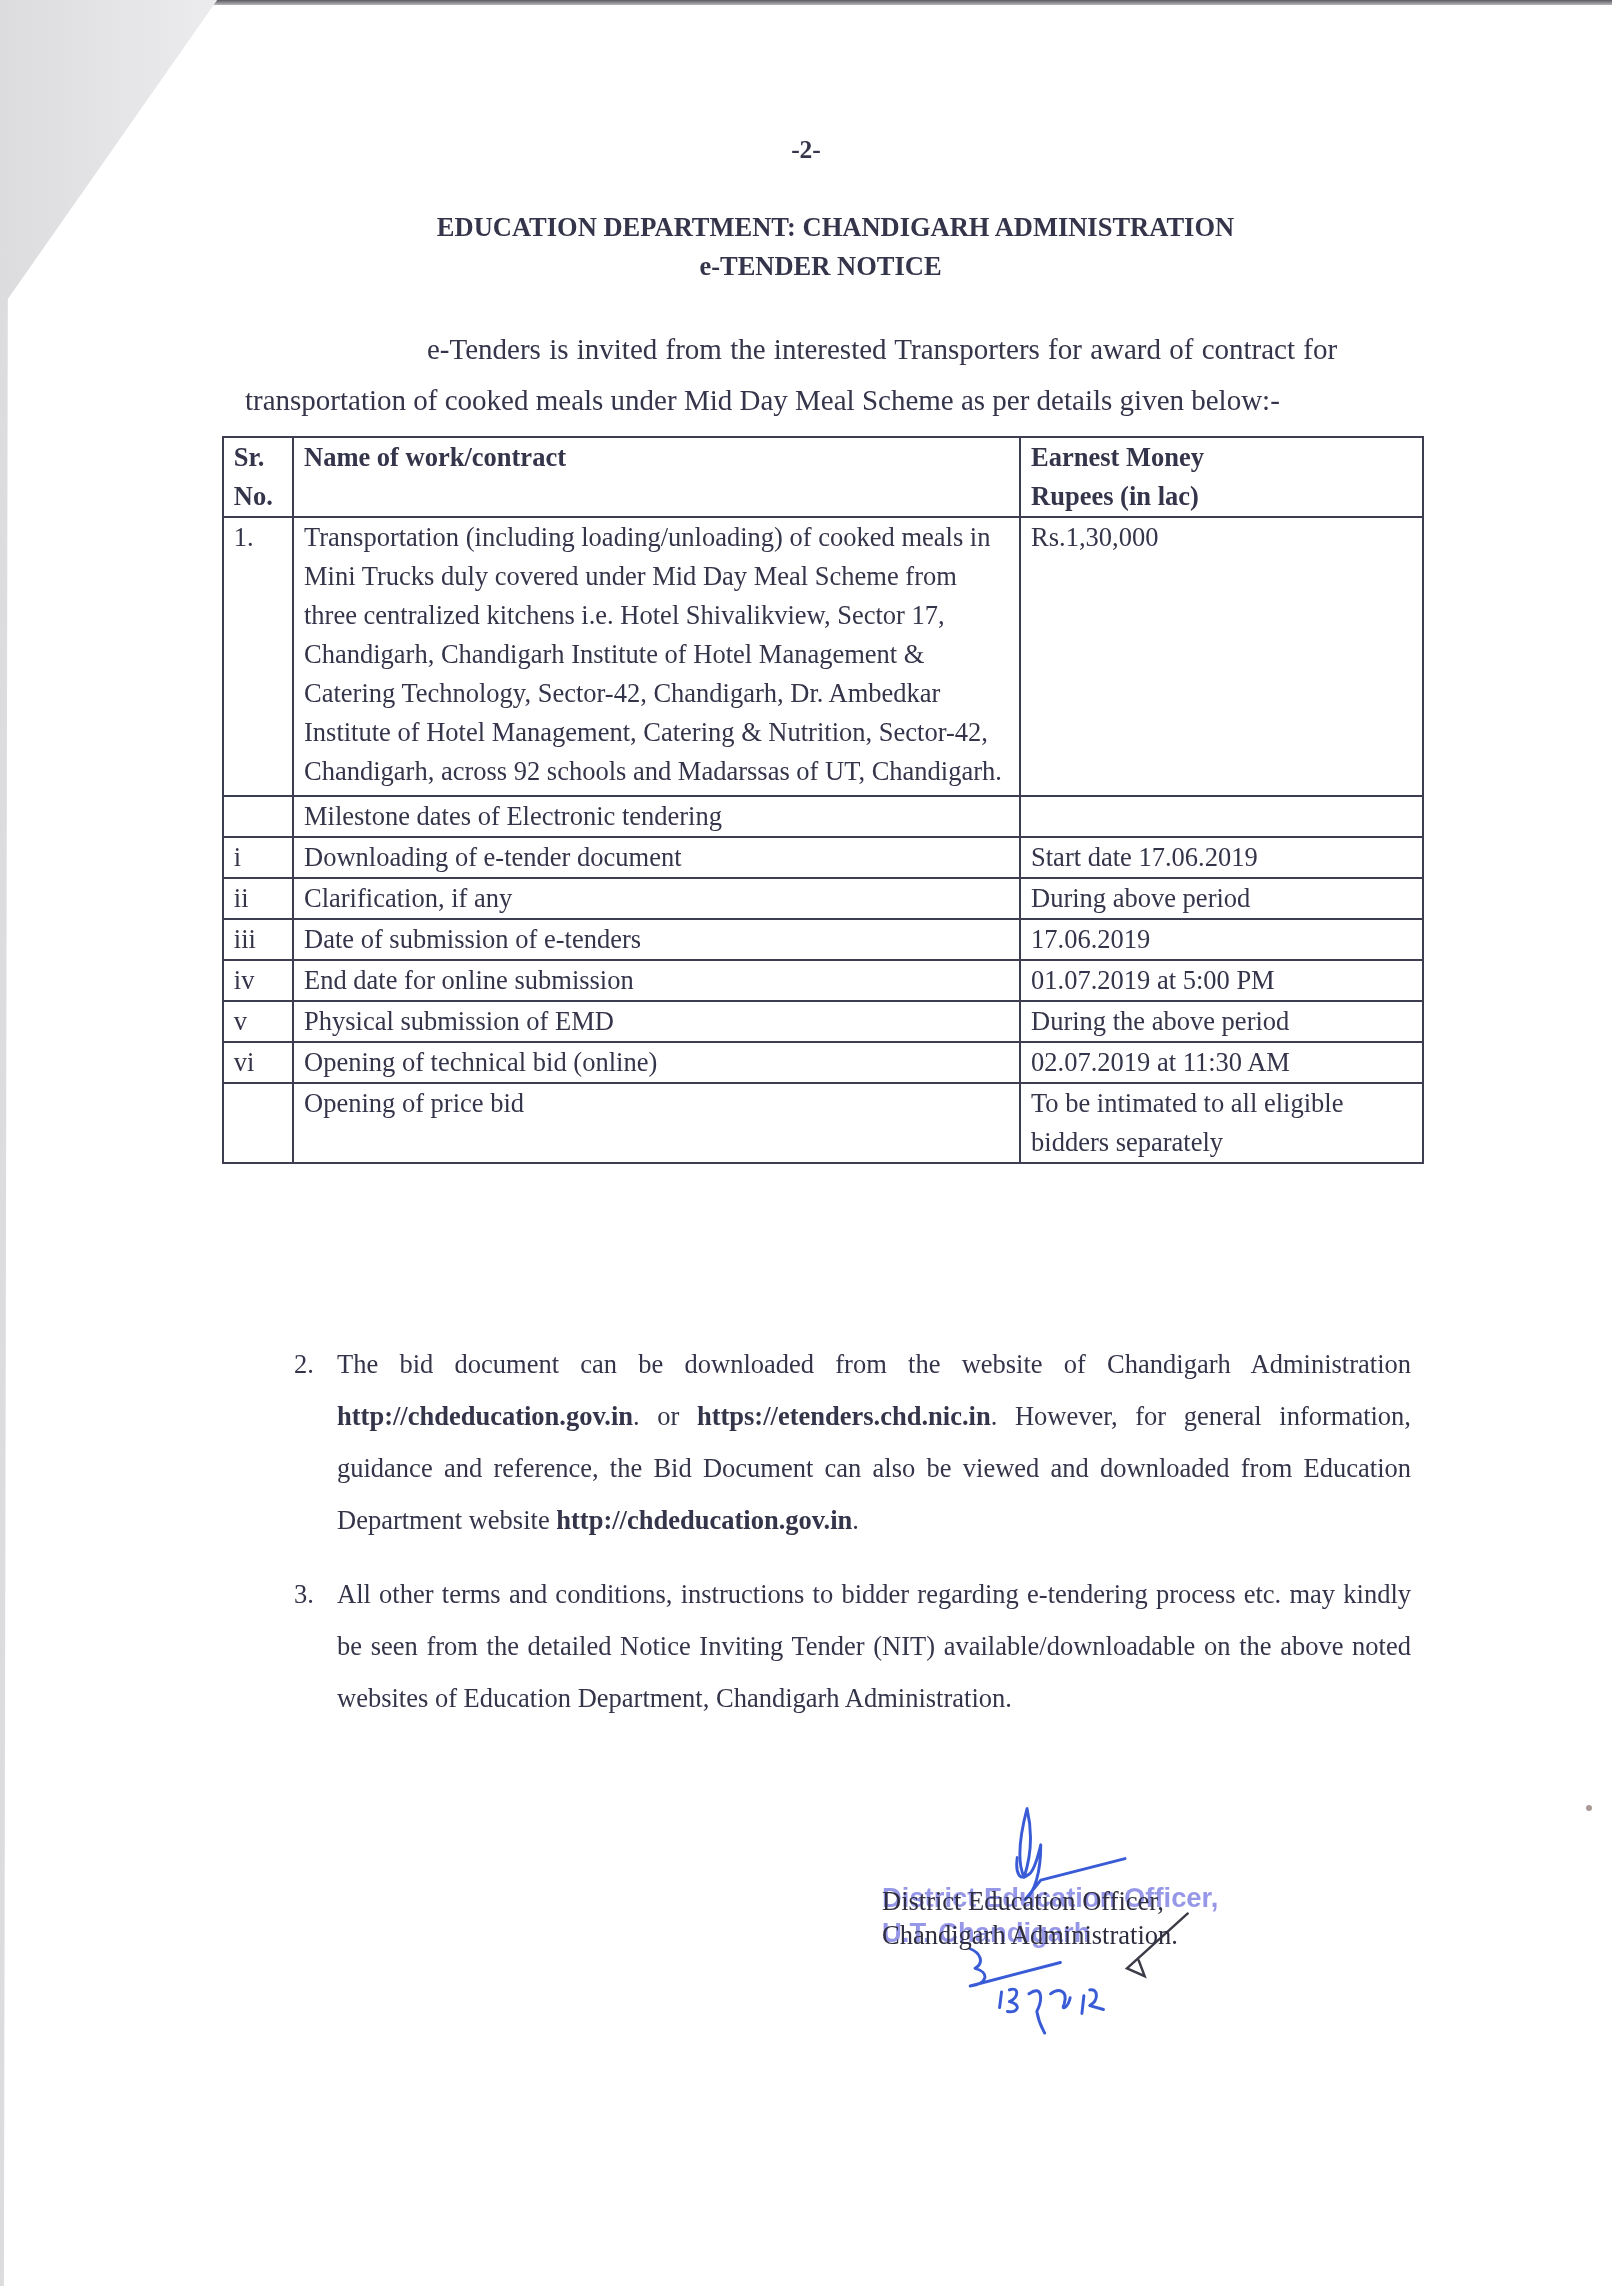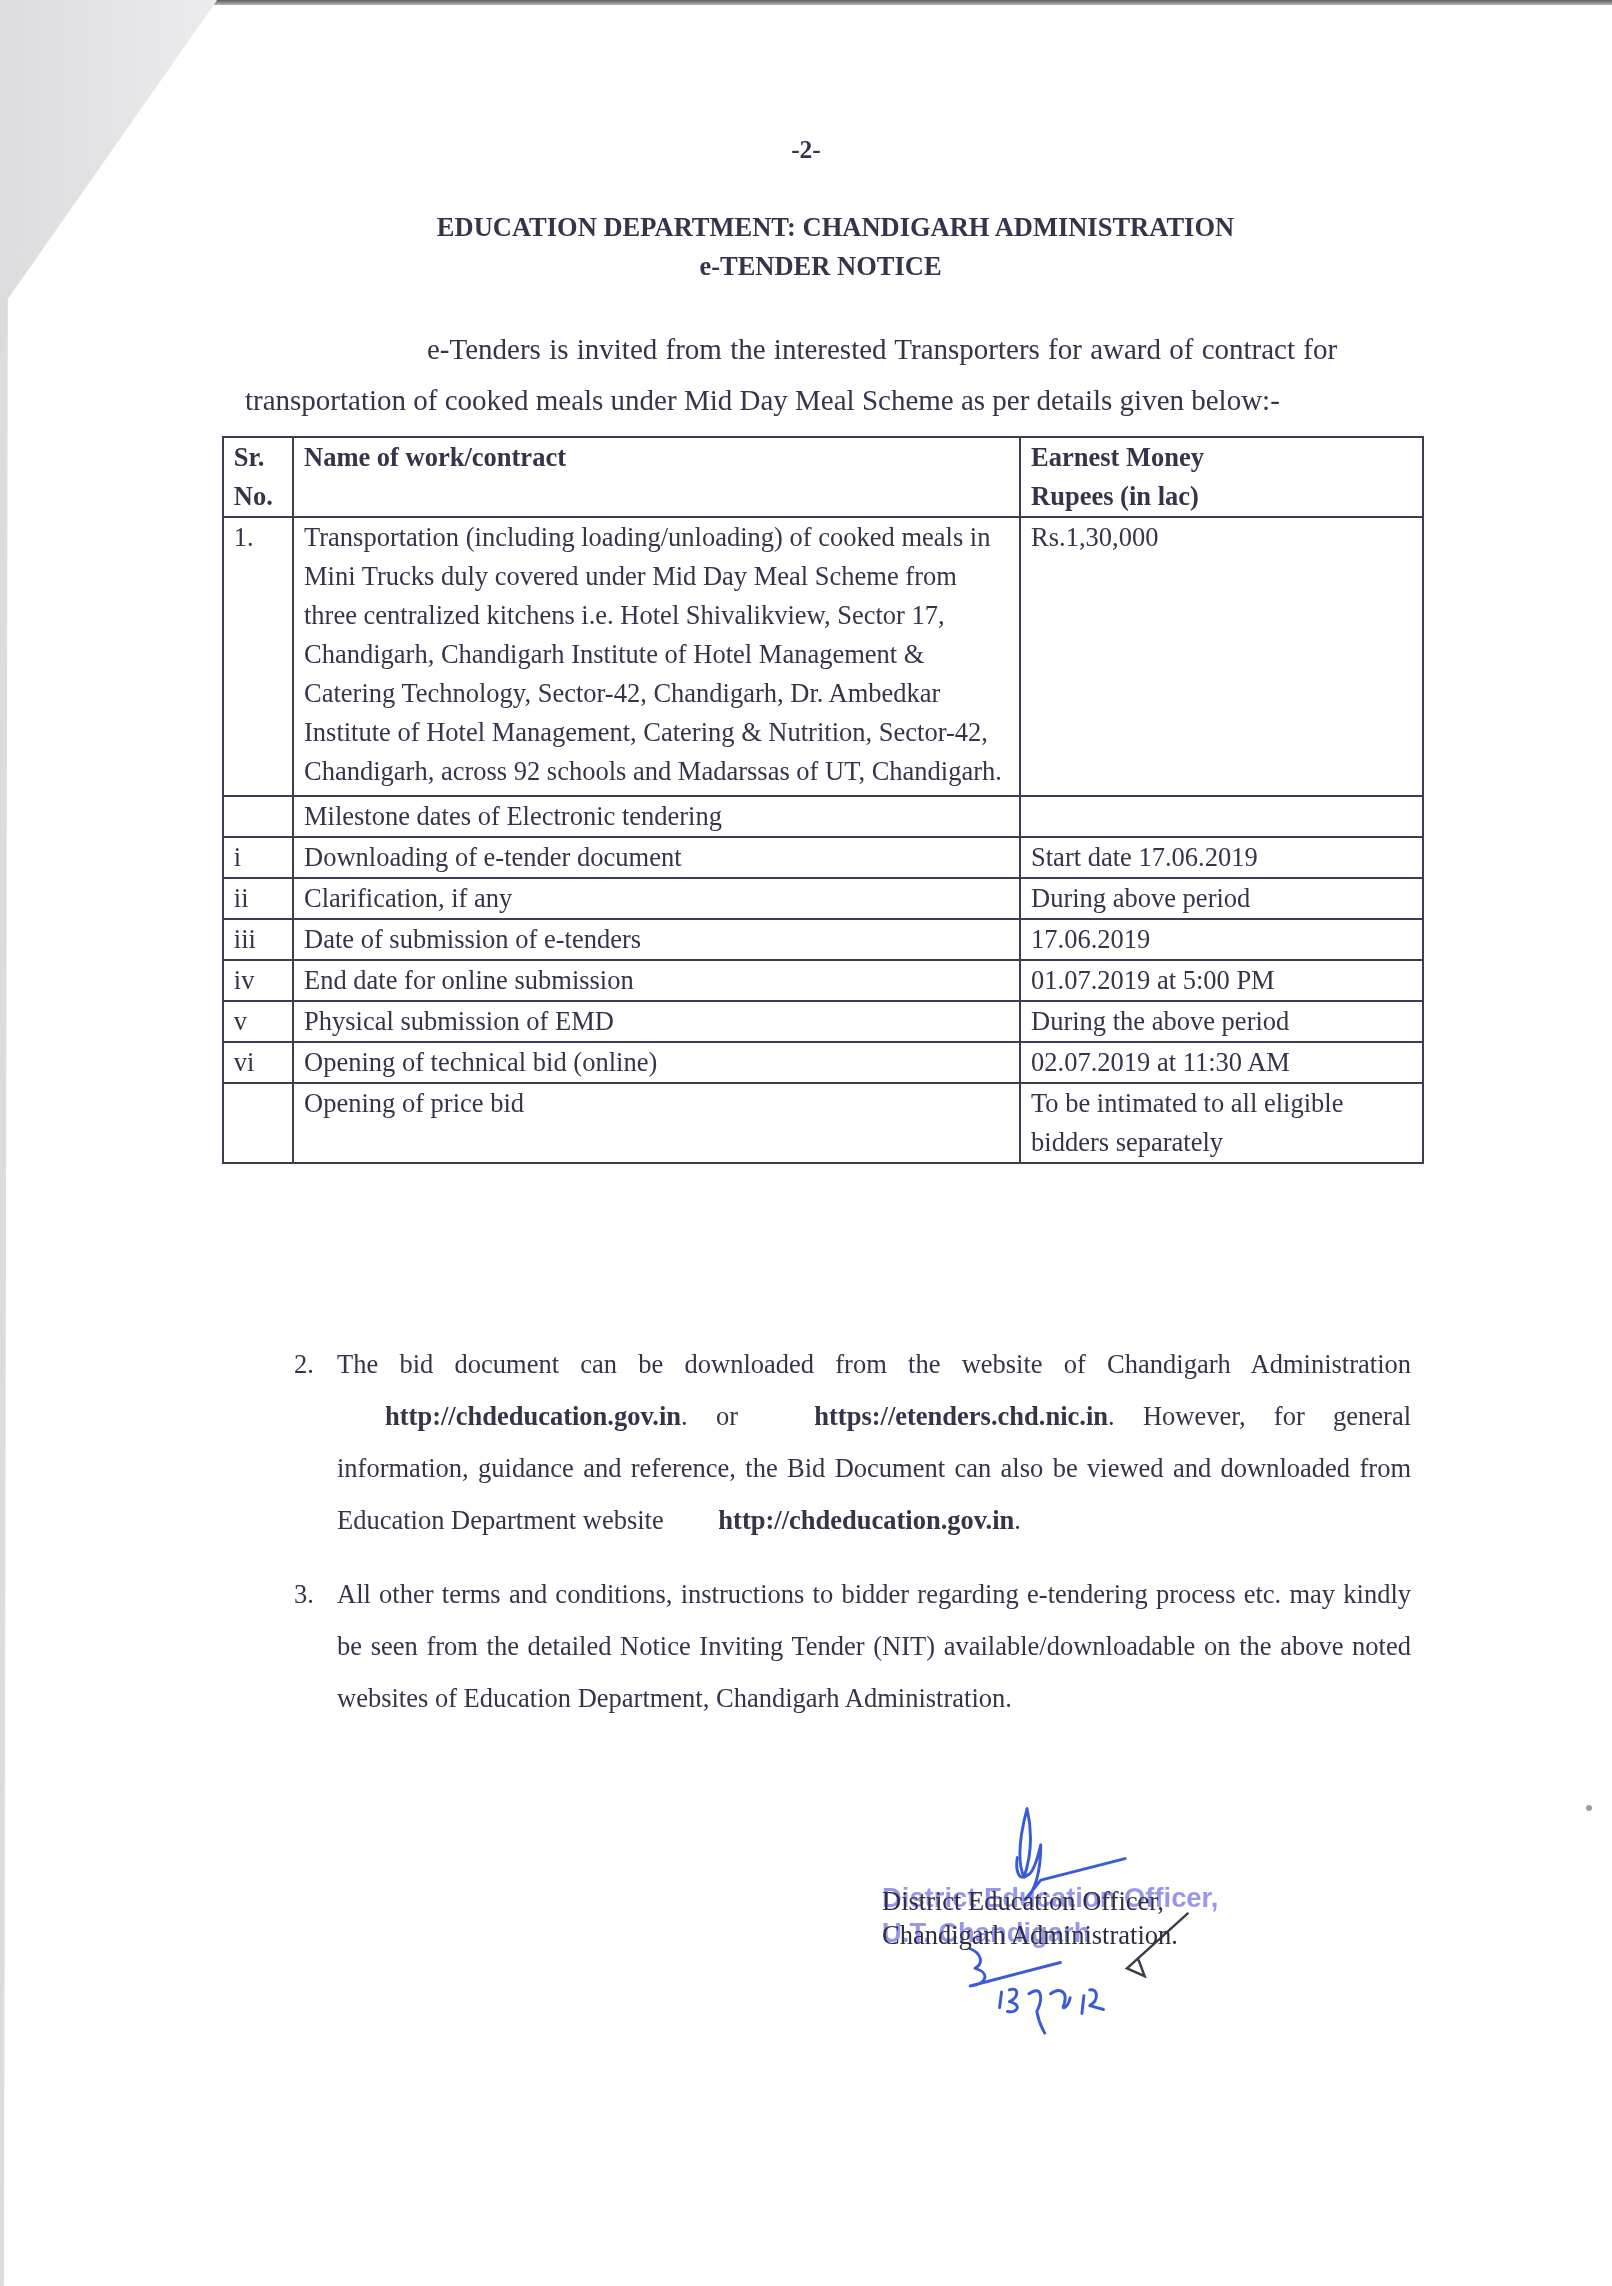--- a/index.html
+++ b/index.html
@@ -36,21 +36,21 @@
     .bold { font-weight: bold; }
     .ms-row td { height: 38px; padding-top: 0; }
     .desc-cell { padding-bottom: 3.9px !important; }
     .head-row th { height: 78px; }
 
     .para { position: absolute; left: 294px; width: 1117px; font-size: 26.5px; line-height: 52px; }
     .para .num { position: absolute; left: 0; top: 0; }
     .para .body { margin-left: 43px; text-align: justify; }
     .para.p2 { top: 1338px; }
     .para.p3 { top: 1568px; }
-    .para b { font-weight: bold; margin-left: 48px; }
+    .para b { font-weight: bold; }
 
     .sig { position: absolute; left: 882px; top: 1884px; font-size: 26.5px; line-height: 34px; color: #2e2e40; }
     .stamp { position: absolute; left: 882px; top: 1880px; font-family: "Liberation Sans", sans-serif;
       font-weight: bold; font-size: 27.4px; line-height: 35px; color: rgba(95,95,220,0.65); }
     .handwriting { position: absolute; left: 833px; top: 1784px; width: 441px; height: 255px; }
   </style>
 </head>
 <body>
 
 <div class="topbar"></div>

